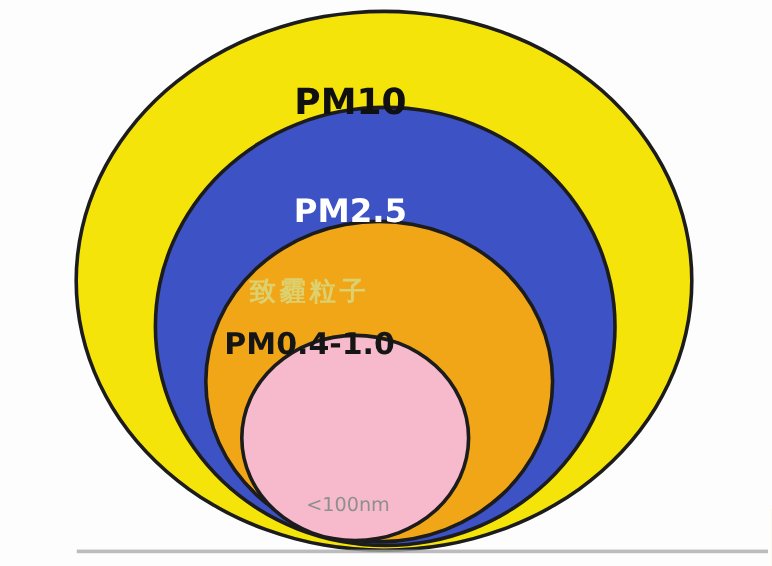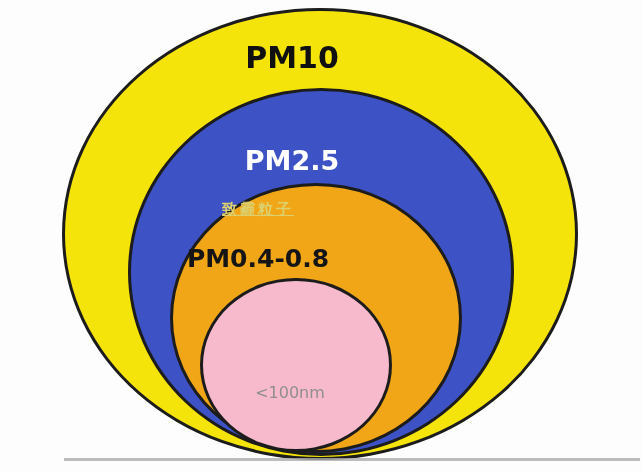--- a/index.html
+++ b/index.html
@@ -25,24 +25,25 @@
   .c-pm25   { left: 128px; top: 88px;  width: 386px; height: 368px; }
   .c-haze   { left: 170px; top: 183px; width: 292px; height: 270px; }
   .c-nano   { left: 200px; top: 278px; width: 192px; height: 174px; }
   .lbl {
     position: absolute;
     width: 200px;
     text-align: center;
     font-weight: bold;
     user-select: none;
     white-space: nowrap;
+    margin-top: 28px;
   }
   .lbl-pm10  { left: 192px; top: 40px;  font-size: 30px; }
-  .lbl-pm25  { left: 192px; top: 145px; font-size: 27px; }
-  .lbl-haze  { left: 158px; top: 200px; font-size: 15px; letter-spacing: 3px; text-decoration: underline; }
+  .lbl-pm25  { left: 192px; top: 133px; font-size: 27px; }
+  .lbl-haze  { left: 158px; top: 200px; font-size: 22px; letter-spacing: 3px; }
   .lbl-range { left: 158px; top: 244px; font-size: 25px; }
   .lbl-nano  { left: 168px; top: 339px; font-size: 22px; letter-spacing: 3px; }
   .lbl-nm    { left: 190px; top: 383px; font-size: 16px; font-weight: normal; }
   .baseline {
     position: absolute;
     left: 64px;
     top: 458px;
     width: 576px;
     height: 3px;
     background: #ababab;
@@ -58,20 +59,20 @@
   <div class="circle c-pm25" style="background: rgb(61, 82, 196); border-color: rgb(28, 28, 28);"></div>
   <div class="circle c-haze" style="background: rgb(240, 166, 22); border-color: rgb(28, 28, 28);"></div>
   <div class="circle c-nano" style="background: rgb(247, 186, 204); border-color: rgb(28, 28, 28);"></div>
 
   <div class="lbl lbl-pm10" style="color: rgb(16, 16, 16);">PM10</div>
 
   <div class="lbl lbl-pm25" style="color: rgb(255, 255, 255);">PM2.5</div>
 
   <div class="lbl lbl-haze" style="color: rgb(221, 208, 110);">致霾粒子</div>
 
-  <div class="lbl lbl-range" style="color: rgb(21, 21, 21);">PM0.4-0.8</div>
+  <div class="lbl lbl-range" style="color: rgb(21, 21, 21);">PM0.4-1.0</div>
 
 
   <div class="lbl lbl-nm" style="color: rgb(143, 143, 143);">&lt;100nm</div>
 
   <div class="baseline"></div>
 
 </div>
 
 </body></html>

